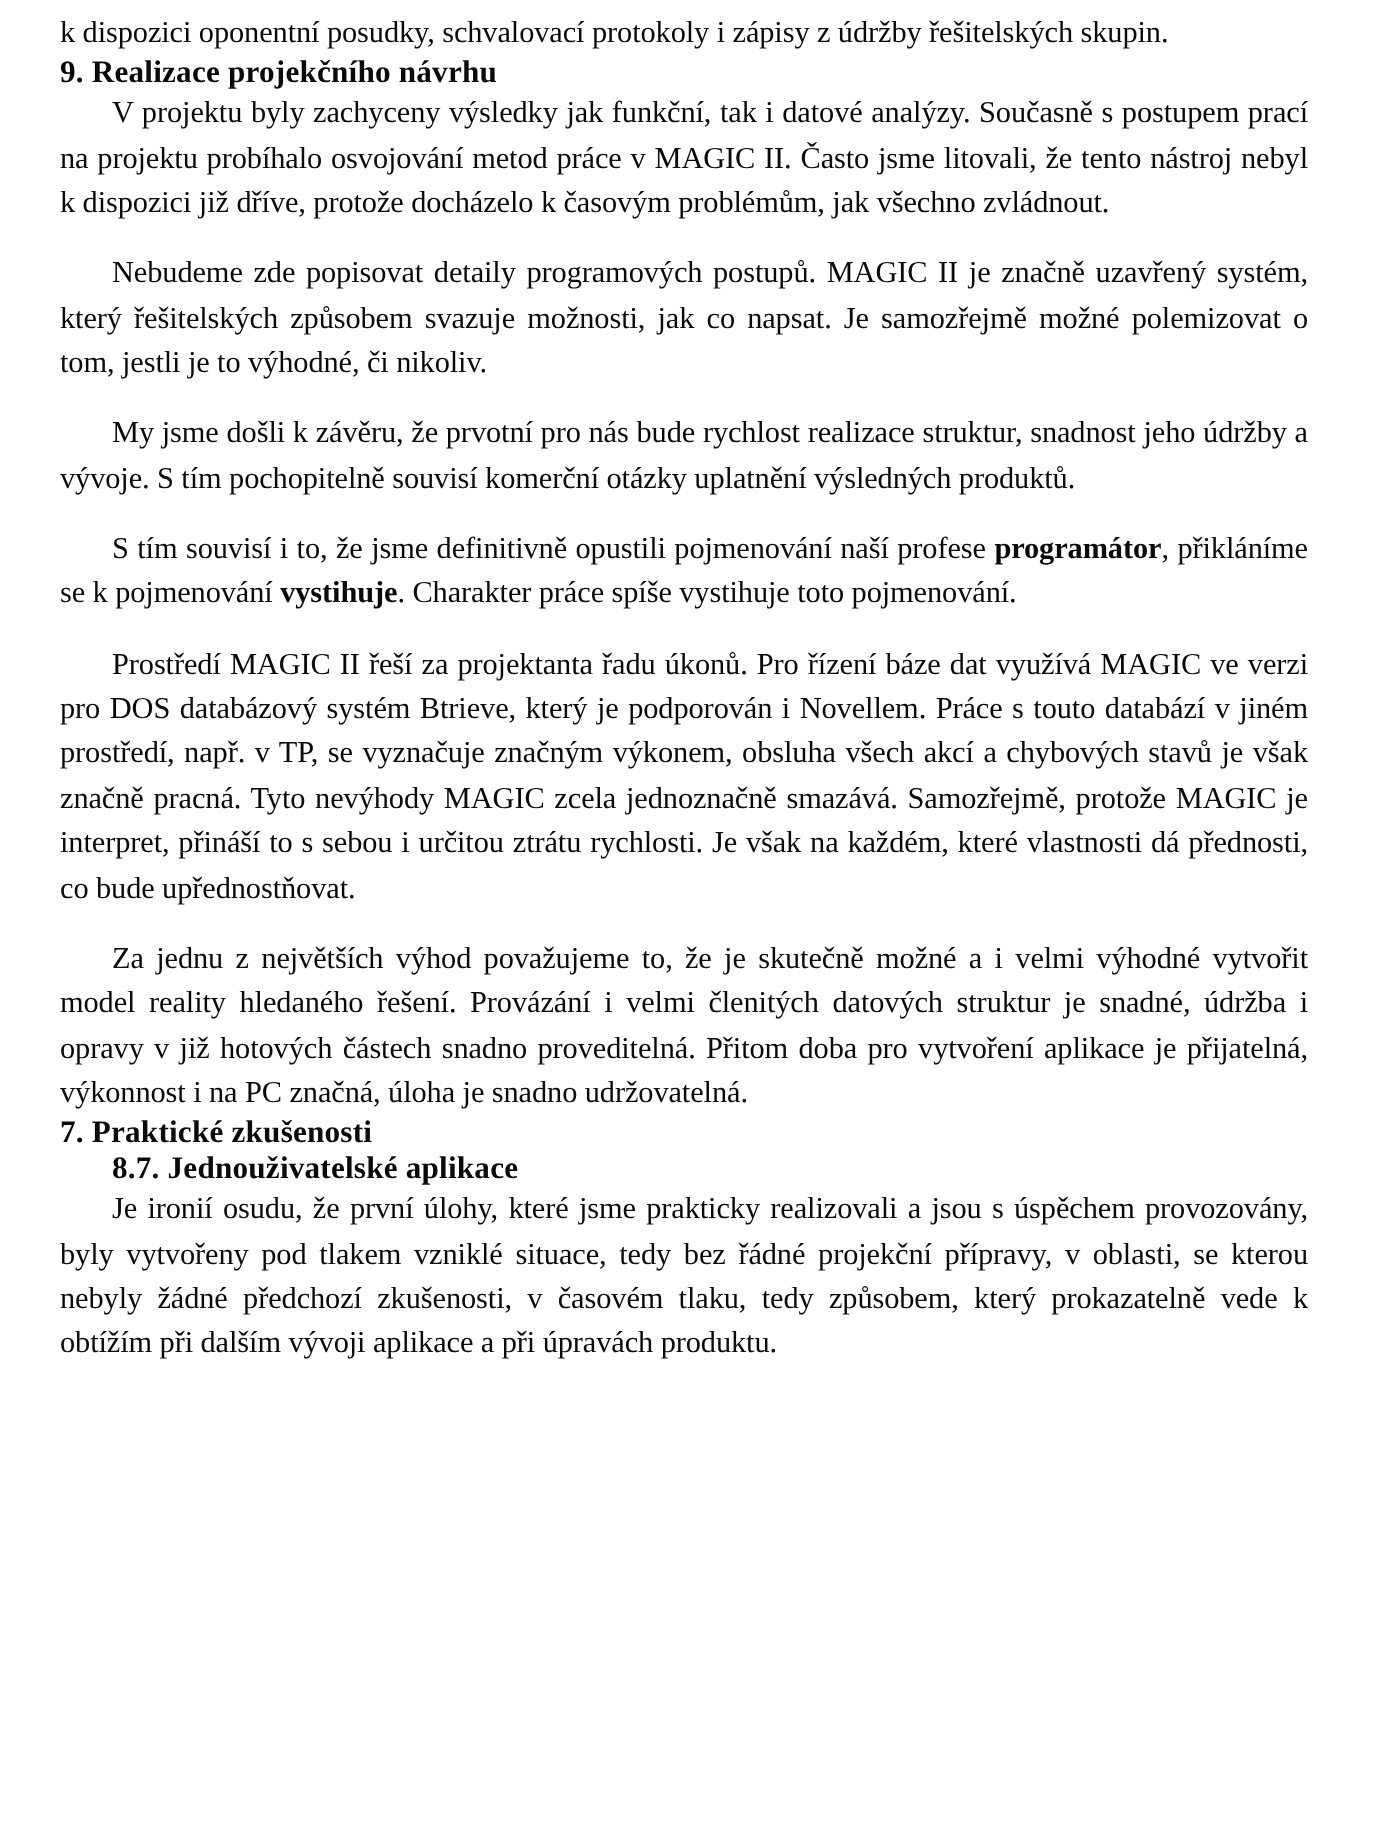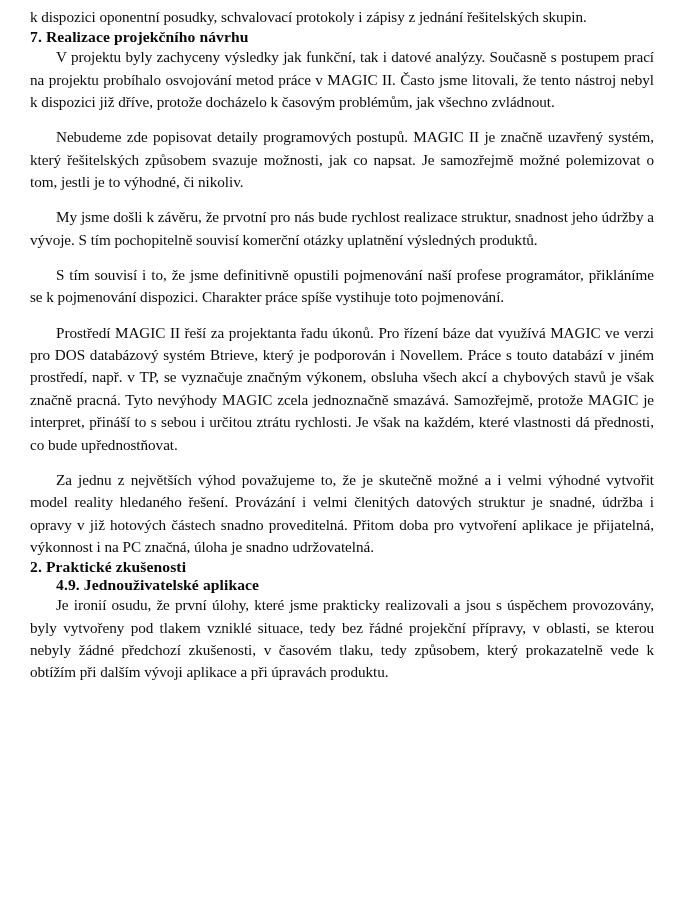--- a/index.html
+++ b/index.html
@@ -51,40 +51,40 @@
     margin-bottom: 16px;
   }
   .h-sub {
     font-size: 15.2px;
     font-weight: bold;
     margin-top: 22px;
     margin-bottom: 15px;
     padding-left: 26px;
   }
   .b {
-    font-weight: normal;
+    font-weight: bold;
   }
 </style>
 </head>
 <body>
 
 <div class="page">
 
-  <p class="para">k dispozici oponentní posudky, schvalovací protokoly i zápisy z jednání řešitelských skupin.</p>
+  <p class="para">k dispozici oponentní posudky, schvalovací protokoly i zápisy z údržby řešitelských skupin.</p>
 
-  <h2 class="heading h-main">7. Realizace projekčního návrhu</h2>
+  <h2 class="heading h-main">9. Realizace projekčního návrhu</h2>
 
   <p class="para indent">V projektu byly zachyceny výsledky jak funkční, tak i datové analýzy. Současně s postupem prací na projektu probíhalo osvojování metod práce v MAGIC II. Často jsme litovali, že tento nástroj nebyl k dispozici již dříve, protože docházelo k časovým problémům, jak všechno zvládnout.</p>
   <p class="para indent">Nebudeme zde popisovat detaily programových postupů. MAGIC II je značně uzavřený systém, který řešitelských způsobem svazuje možnosti, jak co napsat. Je samozřejmě možné polemizovat o tom, jestli je to výhodné, či nikoliv.</p>
   <p class="para indent">My jsme došli k závěru, že prvotní pro nás bude rychlost realizace struktur, snadnost jeho údržby a vývoje. S tím pochopitelně souvisí komerční otázky uplatnění výsledných produktů.</p>
   <p class="para indent">
-    <span>S tím souvisí i to, že jsme definitivně opustili pojmenování naší profese <span class="b">programátor</span>, přikláníme se k pojmenování <span class="b">dispozici</span>. Charakter práce spíše vystihuje toto pojmenování.</span>
+    <span>S tím souvisí i to, že jsme definitivně opustili pojmenování naší profese <span class="b">programátor</span>, přikláníme se k pojmenování <span class="b">vystihuje</span>. Charakter práce spíše vystihuje toto pojmenování.</span>
   </p>
   <p class="para indent">Prostředí MAGIC II řeší za projektanta řadu úkonů. Pro řízení báze dat využívá MAGIC ve verzi pro DOS databázový systém Btrieve, který je podporován i Novellem. Práce s touto databází v jiném prostředí, např. v TP, se vyznačuje značným výkonem, obsluha všech akcí a chybových stavů je však značně pracná. Tyto nevýhody MAGIC zcela jednoznačně smazává. Samozřejmě, protože MAGIC je interpret, přináší to s sebou i určitou ztrátu rychlosti. Je však na každém, které vlastnosti dá přednosti, co bude upřednostňovat.</p>
   <p class="para indent">Za jednu z největších výhod považujeme to, že je skutečně možné a i velmi výhodné vytvořit model reality hledaného řešení. Provázání i velmi členitých datových struktur je snadné, údržba i opravy v již hotových částech snadno proveditelná. Přitom doba pro vytvoření aplikace je přijatelná, výkonnost i na PC značná, úloha je snadno udržovatelná.</p>
 
-  <h2 class="heading h-main2">2. Praktické zkušenosti</h2>
+  <h2 class="heading h-main2">7. Praktické zkušenosti</h2>
 
-  <h2 class="heading h-sub">4.9. Jednouživatelské aplikace</h2>
+  <h2 class="heading h-sub">8.7. Jednouživatelské aplikace</h2>
 
   <p class="para indent">Je ironií osudu, že první úlohy, které jsme prakticky realizovali a jsou s úspěchem provozovány, byly vytvořeny pod tlakem vzniklé situace, tedy bez řádné projekční přípravy, v oblasti, se kterou nebyly žádné předchozí zkušenosti, v časovém tlaku, tedy způsobem, který prokazatelně vede k obtížím při dalším vývoji aplikace a při úpravách produktu.</p>
 
 </div>
 
 </body></html>

